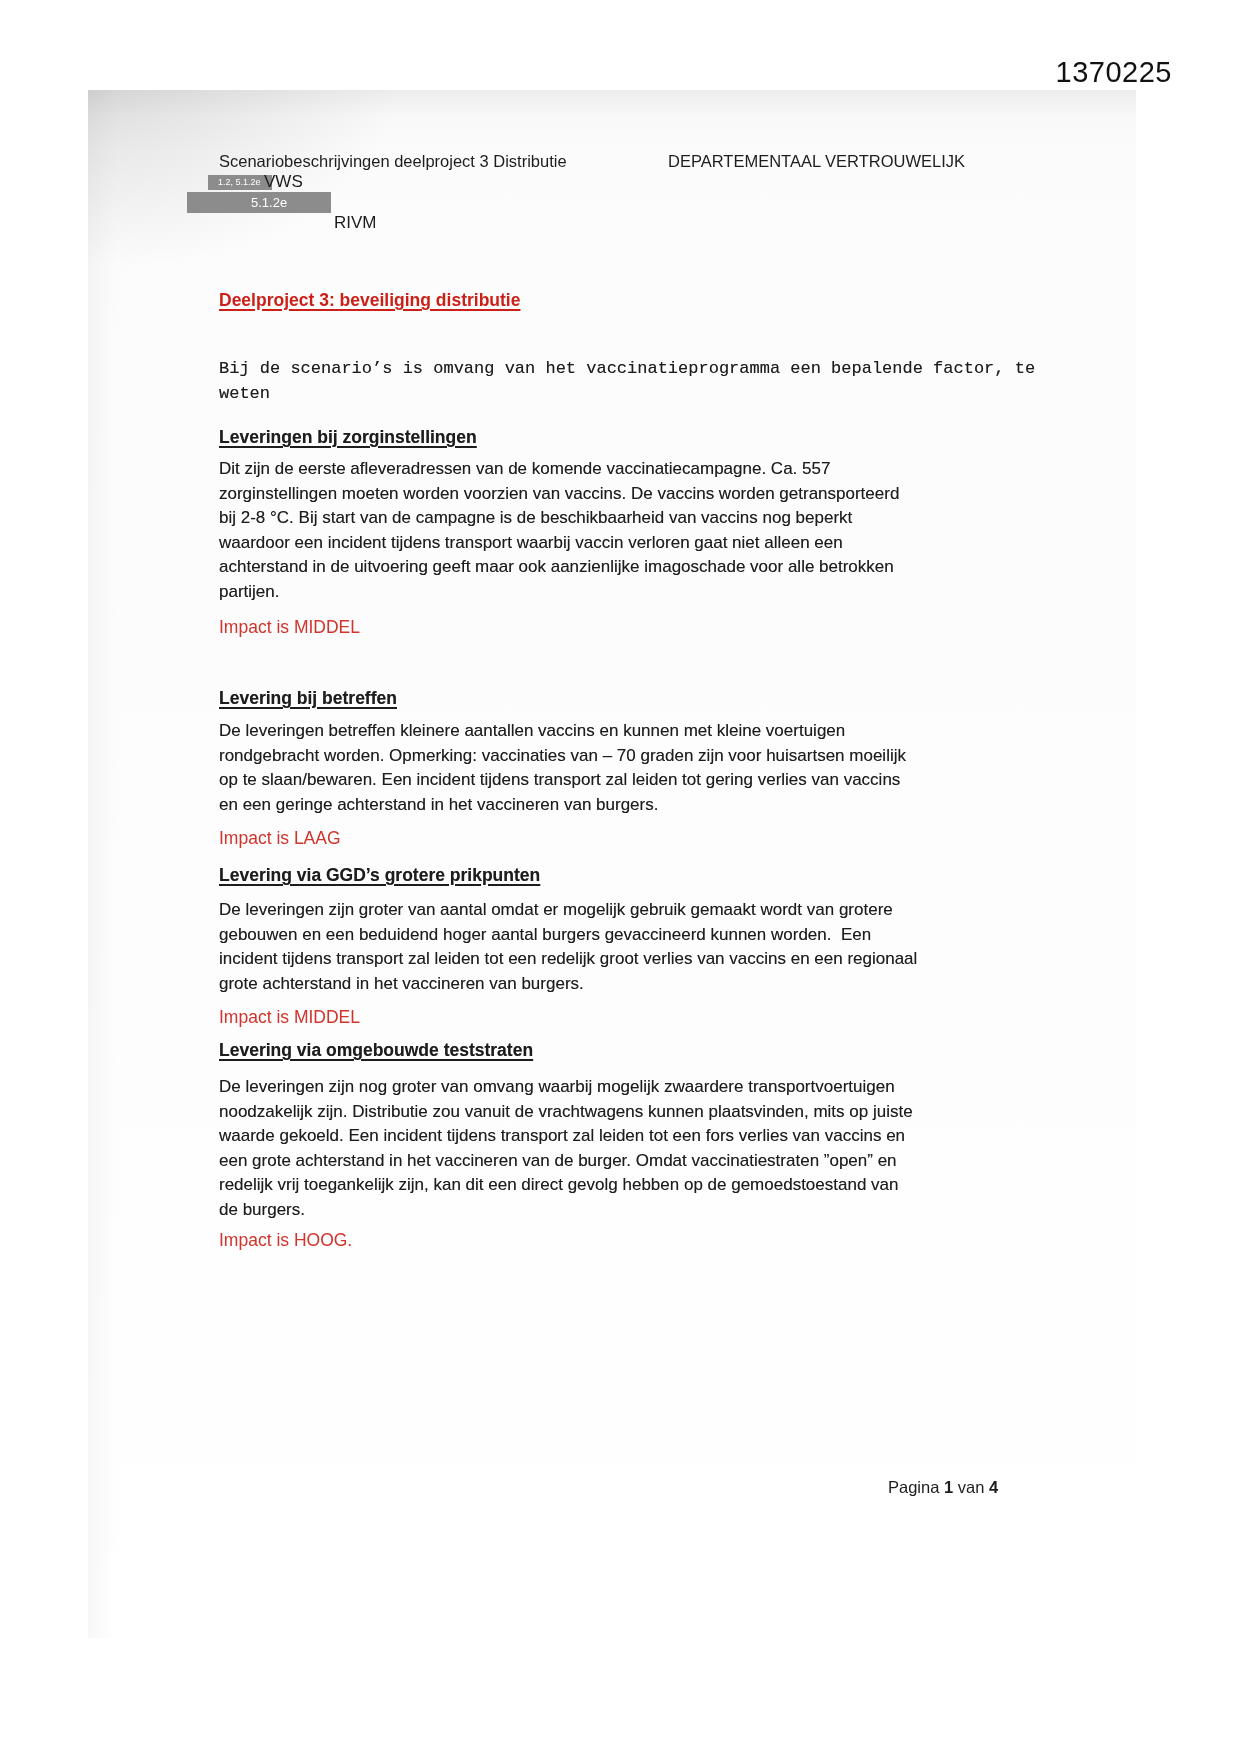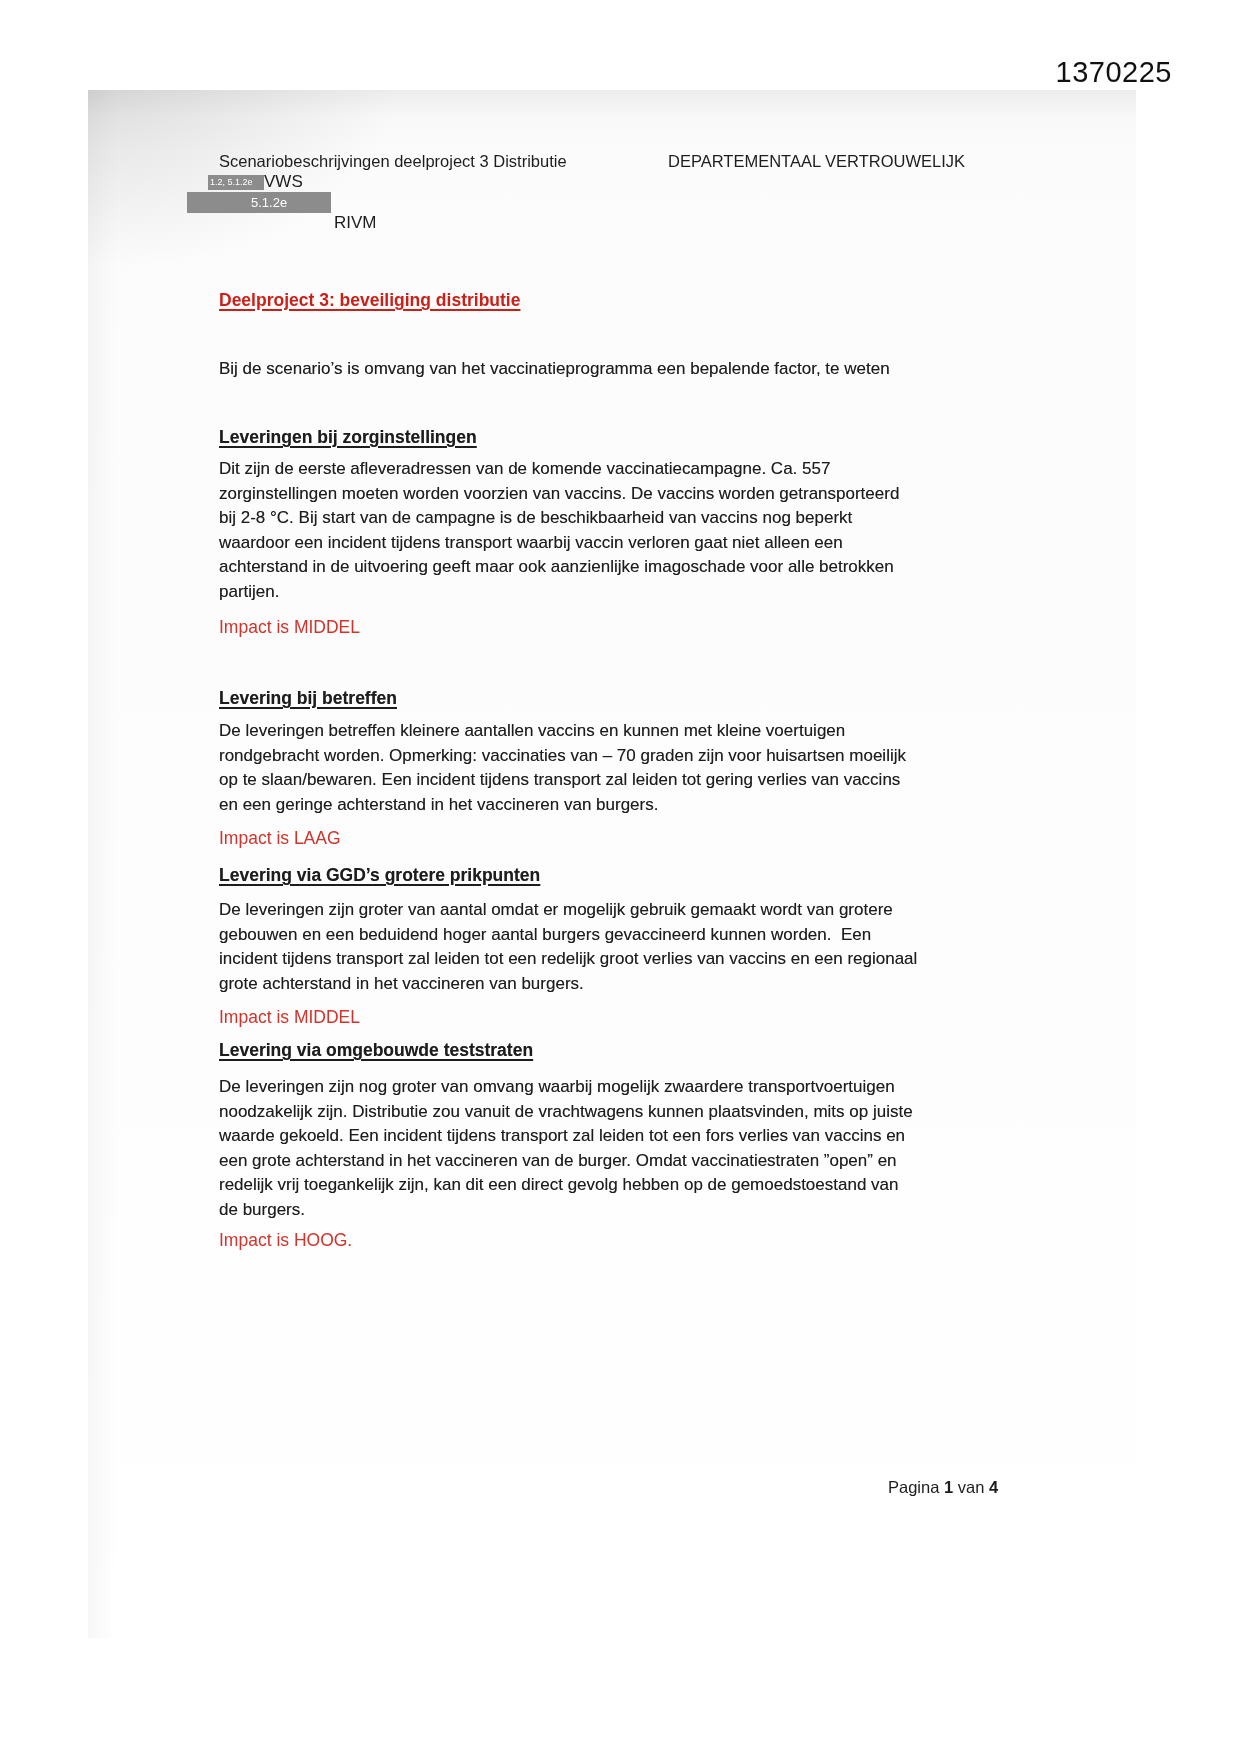--- a/index.html
+++ b/index.html
@@ -33,21 +33,21 @@
   .hdr-left  { top: 152px; left: 219px; }
   .hdr-right { top: 152px; left: 668px; }
 
   .redact-box {
     position: absolute;
     background: var(--redaction-gray, #8c8c8c);
     color: #ffffff;
     overflow: hidden;
     white-space: nowrap;
   }
-  .box1 { left: 208px; top: 175px; width: 54px; height: 15px; font-size: 9px; line-height: 15px; padding-left: 2px; }
+  .box1 { left: 208px; top: 175px; width: 54px; height: 15px; font-size: 9px; line-height: 15px; padding-left: 10px; }
   .box2 { left: 187px; top: 192px; width: 144px; height: 21px; font-size: 13px; line-height: 21px; padding-left: 64px; box-sizing: border-box; }
   .redact-after { font-size: 17px; white-space: nowrap; }
   .after1 { left: 264px; top: 172px; }
   .after2 { left: 334px; top: 193px; margin-top: 20px; }
 
   .doc-title {
     top: 290px; left: 219px;
     color: var(--title-red, #cc1f17);
     font-size: 17.5px; font-weight: bold;
     text-decoration: underline;
@@ -55,21 +55,21 @@
     text-underline-offset: 3px;
     white-space: nowrap;
   }
 
   .body-text {
     left: 219px; width: 830px;
     font-size: 17px; line-height: 24.6px;
     white-space: pre-wrap;
     text-shadow: 0 0 0.5px rgba(45,45,45,0.55);
   }
-  .intro { top: 357px; }
+  .intro { top: 357px; font-family: Liberation Mono, monospace; }
 
   .sec-heading {
     left: 219px;
     font-size: 17.5px; font-weight: bold;
     text-decoration: underline;
     text-decoration-thickness: 2px;
     text-underline-offset: 3px;
     white-space: nowrap;
     text-shadow: 0 0 0.5px rgba(45,45,45,0.55);
   }

